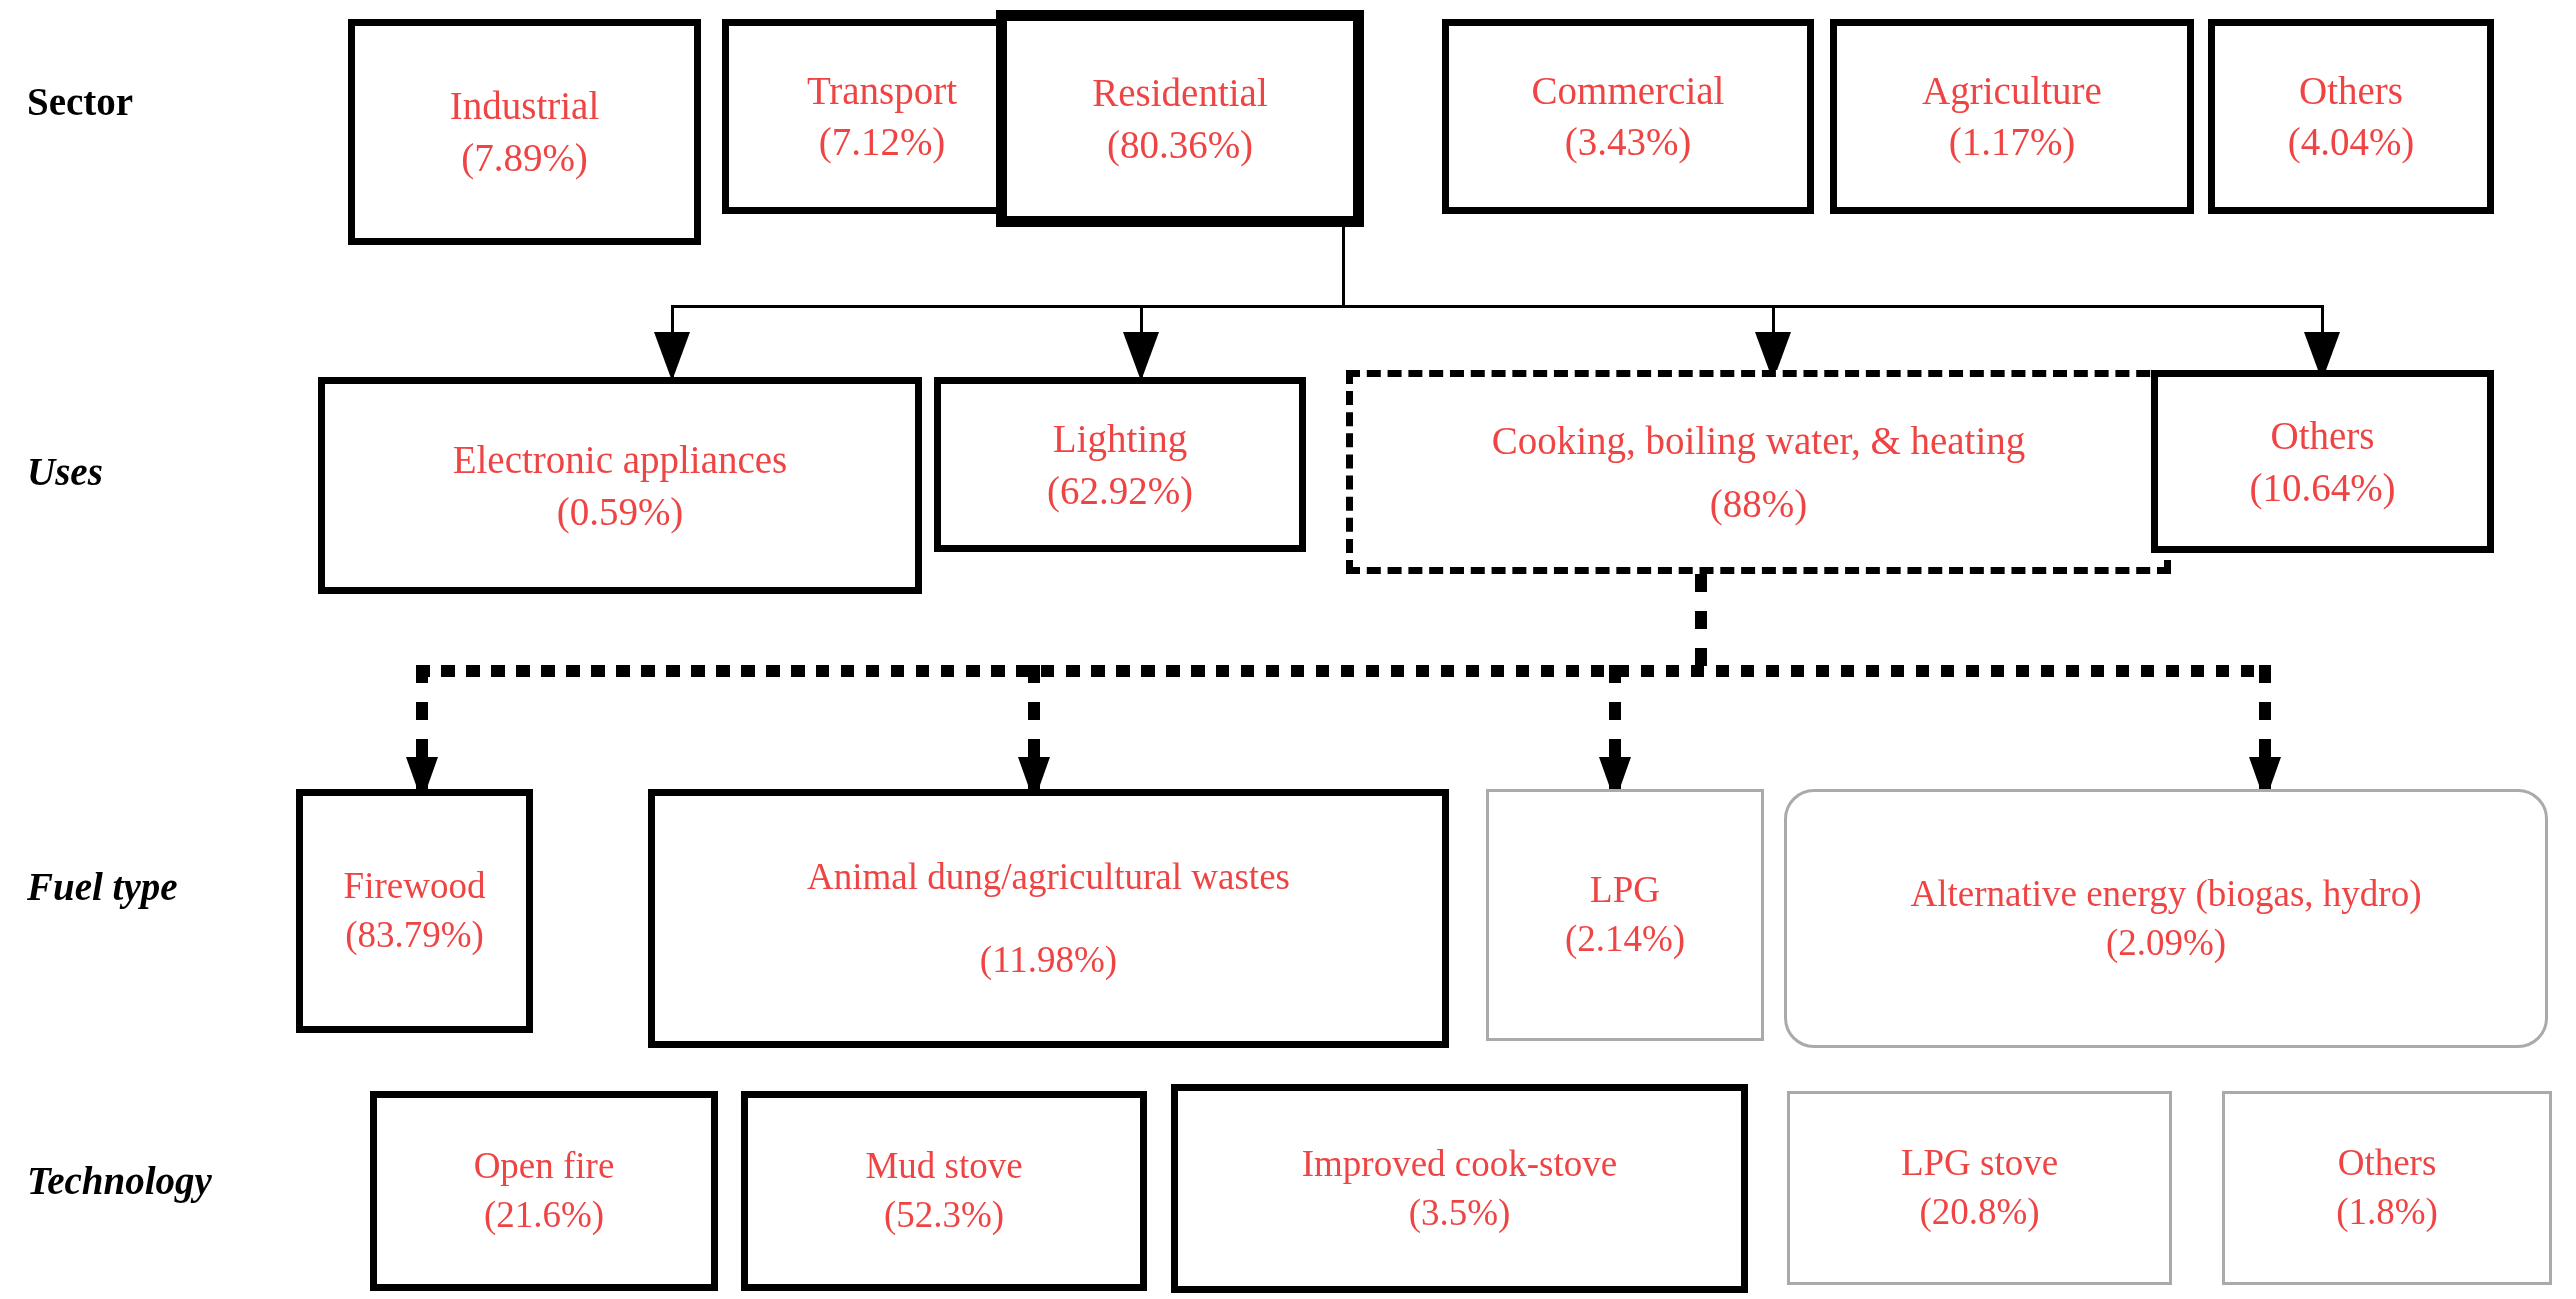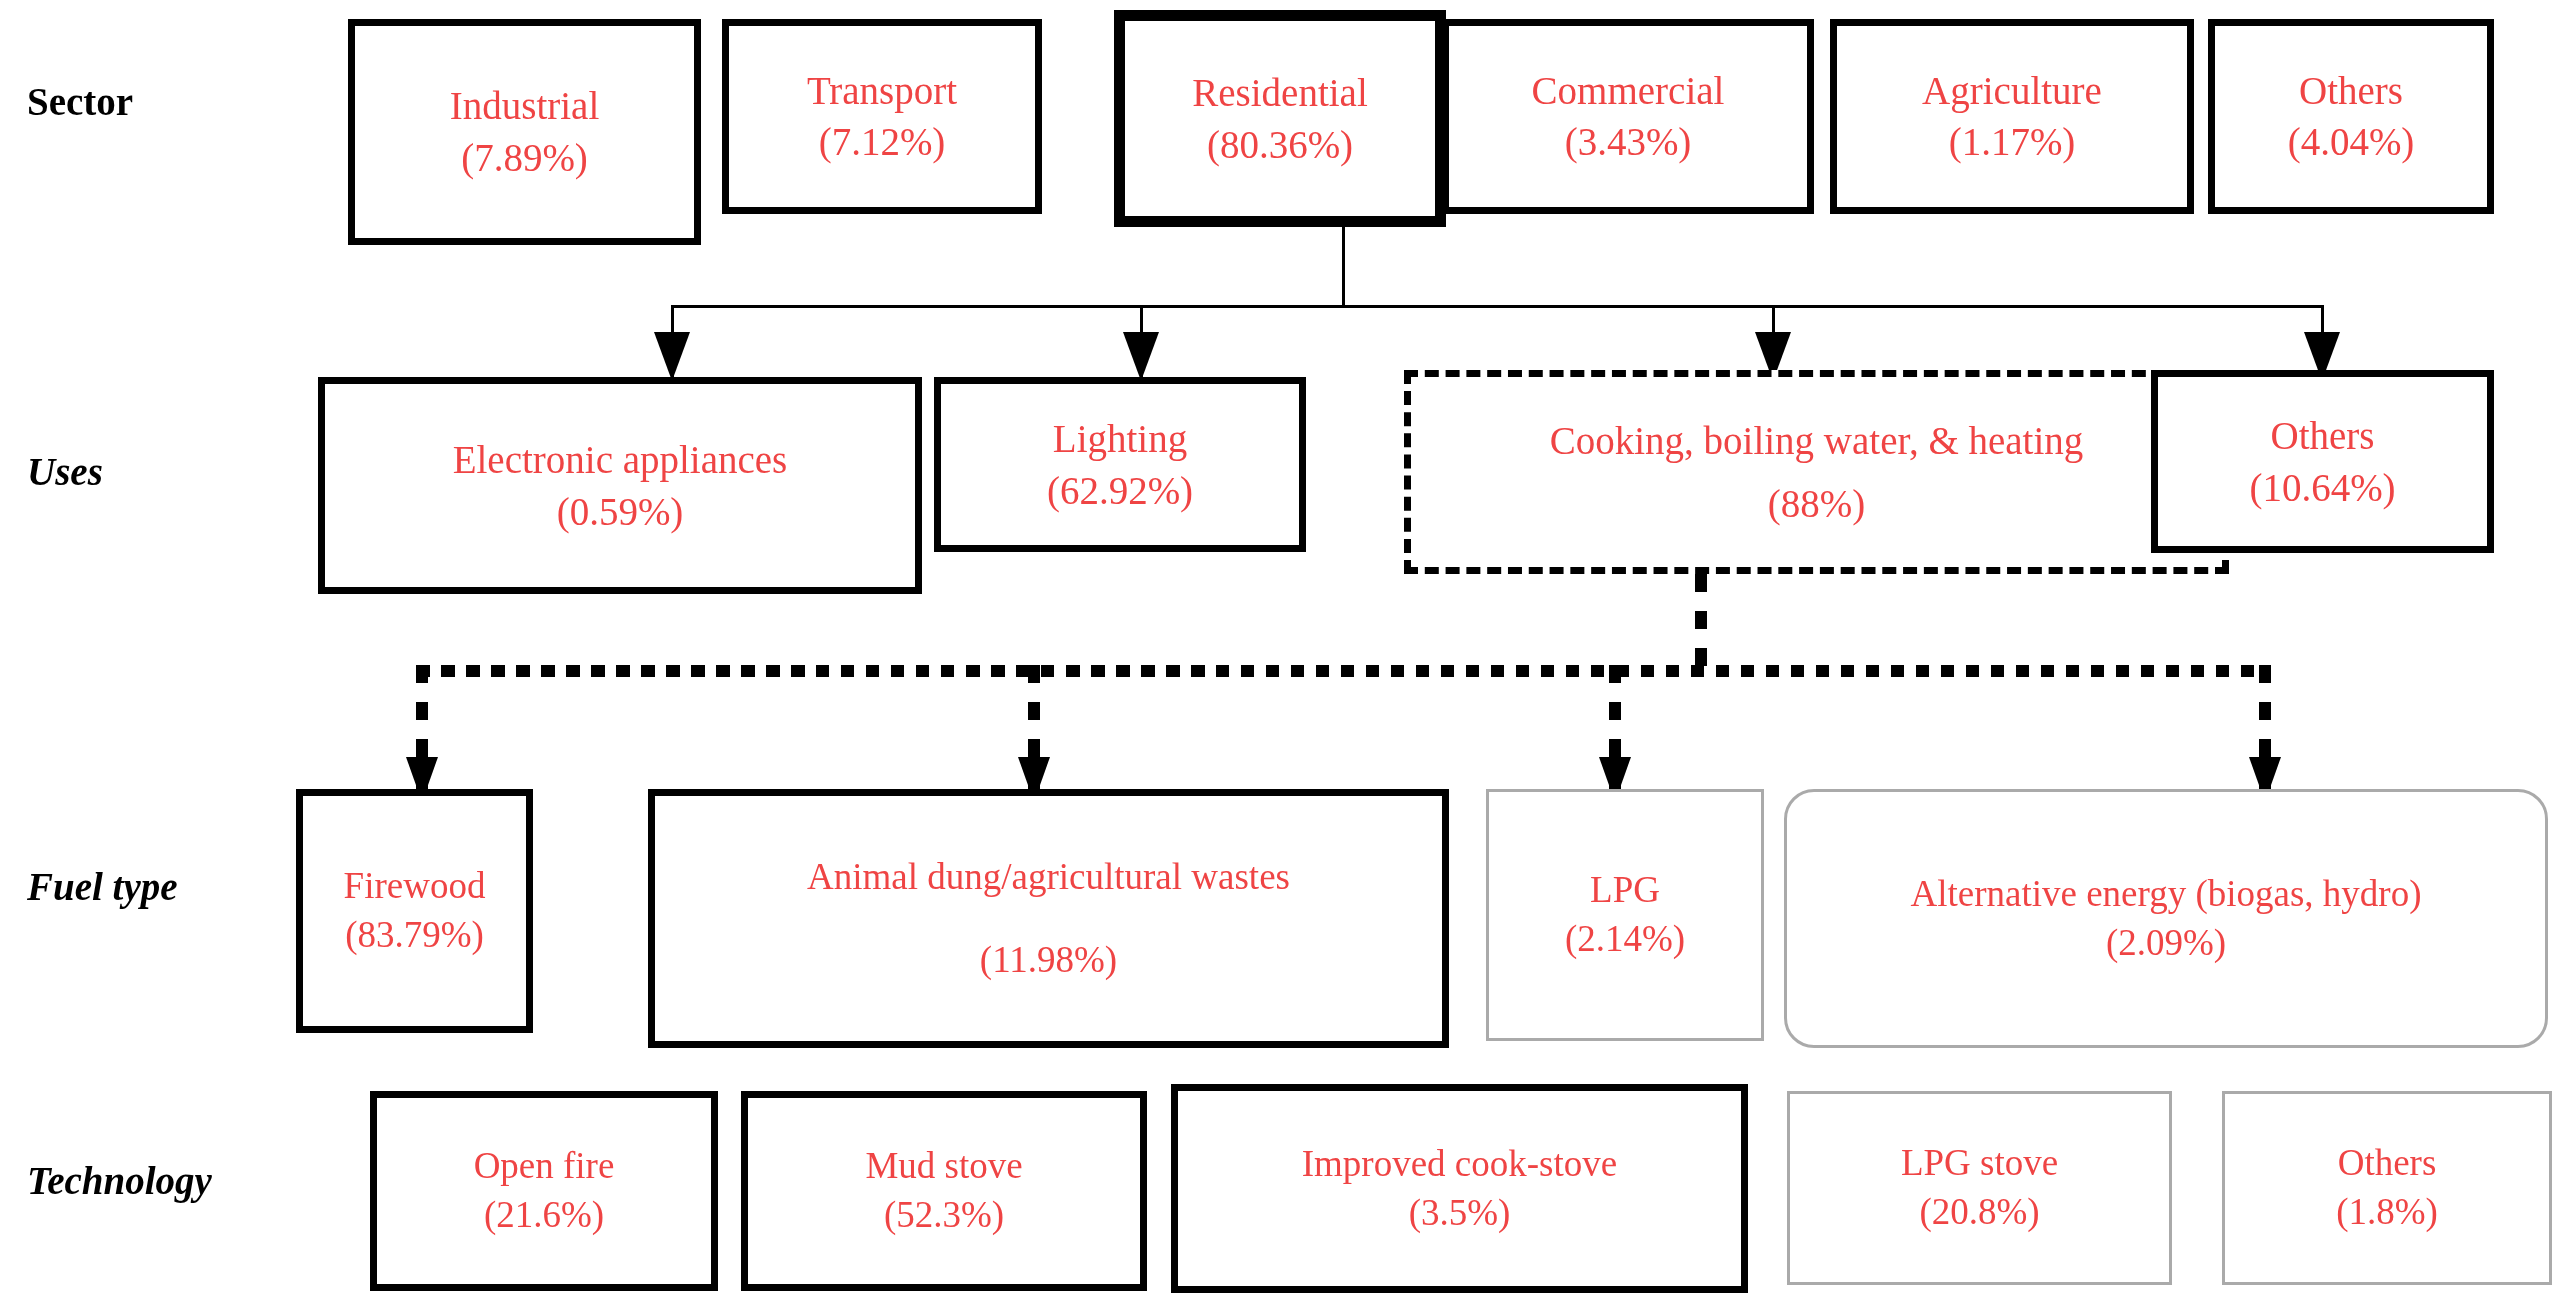--- a/index.html
+++ b/index.html
@@ -103,21 +103,21 @@
   <div class="box solid fs-46" style="left:348px; top:18.5px; width:353px; height:226px;">
     <span class="lbl">Industrial</span>
     <span class="pct">(7.89%)</span>
   </div>
 
   <div class="box solid fs-46" style="left:722px; top:18.5px; width:320px; height:195px;">
     <span class="lbl">Transport</span>
     <span class="pct">(7.12%)</span>
   </div>
 
-  <div class="box solid fs-46" style="left:1114px; top:10px; width:332px; height:217px; border-width:11px;font-family:Liberation Serif, serif;">
+  <div class="box solid fs-46" style="left:996px; top:10px; width:368px; height:217px; border-width:11px;font-family:Liberation Serif, serif;">
     <span class="lbl">Residential</span>
     <span class="pct">(80.36%)</span>
   </div>
 
   <div class="box solid fs-46" style="left:1442px; top:18.5px; width:372px; height:195px;">
     <span class="lbl">Commercial</span>
     <span class="pct">(3.43%)</span>
   </div>
 
   <div class="box solid fs-46" style="left:1830px; top:18.5px; width:364px; height:195px;">
@@ -147,21 +147,21 @@
   <div class="box solid fs-46" style="left:318px; top:377px; width:604px; height:217px;">
     <span class="lbl">Electronic appliances</span>
     <span class="pct">(0.59%)</span>
   </div>
 
   <div class="box solid fs-46" style="left:934px; top:377px; width:372px; height:175px;">
     <span class="lbl">Lighting</span>
     <span class="pct">(62.92%)</span>
   </div>
 
-  <div class="box dotted fs-46" style="left:1404px; top:370px; width:825px; height:204px;gap:11px;">
+  <div class="box dotted fs-46" style="left:1346px; top:370px; width:825px; height:204px;gap:11px;">
     <span class="lbl">Cooking, boiling water, &amp; heating</span>
     <span class="pct">(88%)</span>
   </div>
 
   <div class="box solid fs-46" style="left:2151px; top:370px; width:343px; height:183px;">
     <span class="lbl">Others</span>
     <span class="pct">(10.64%)</span>
   </div>
 
   <div class="dln dln-v" style="left:1695px; top:574px; height:94px;"></div>

